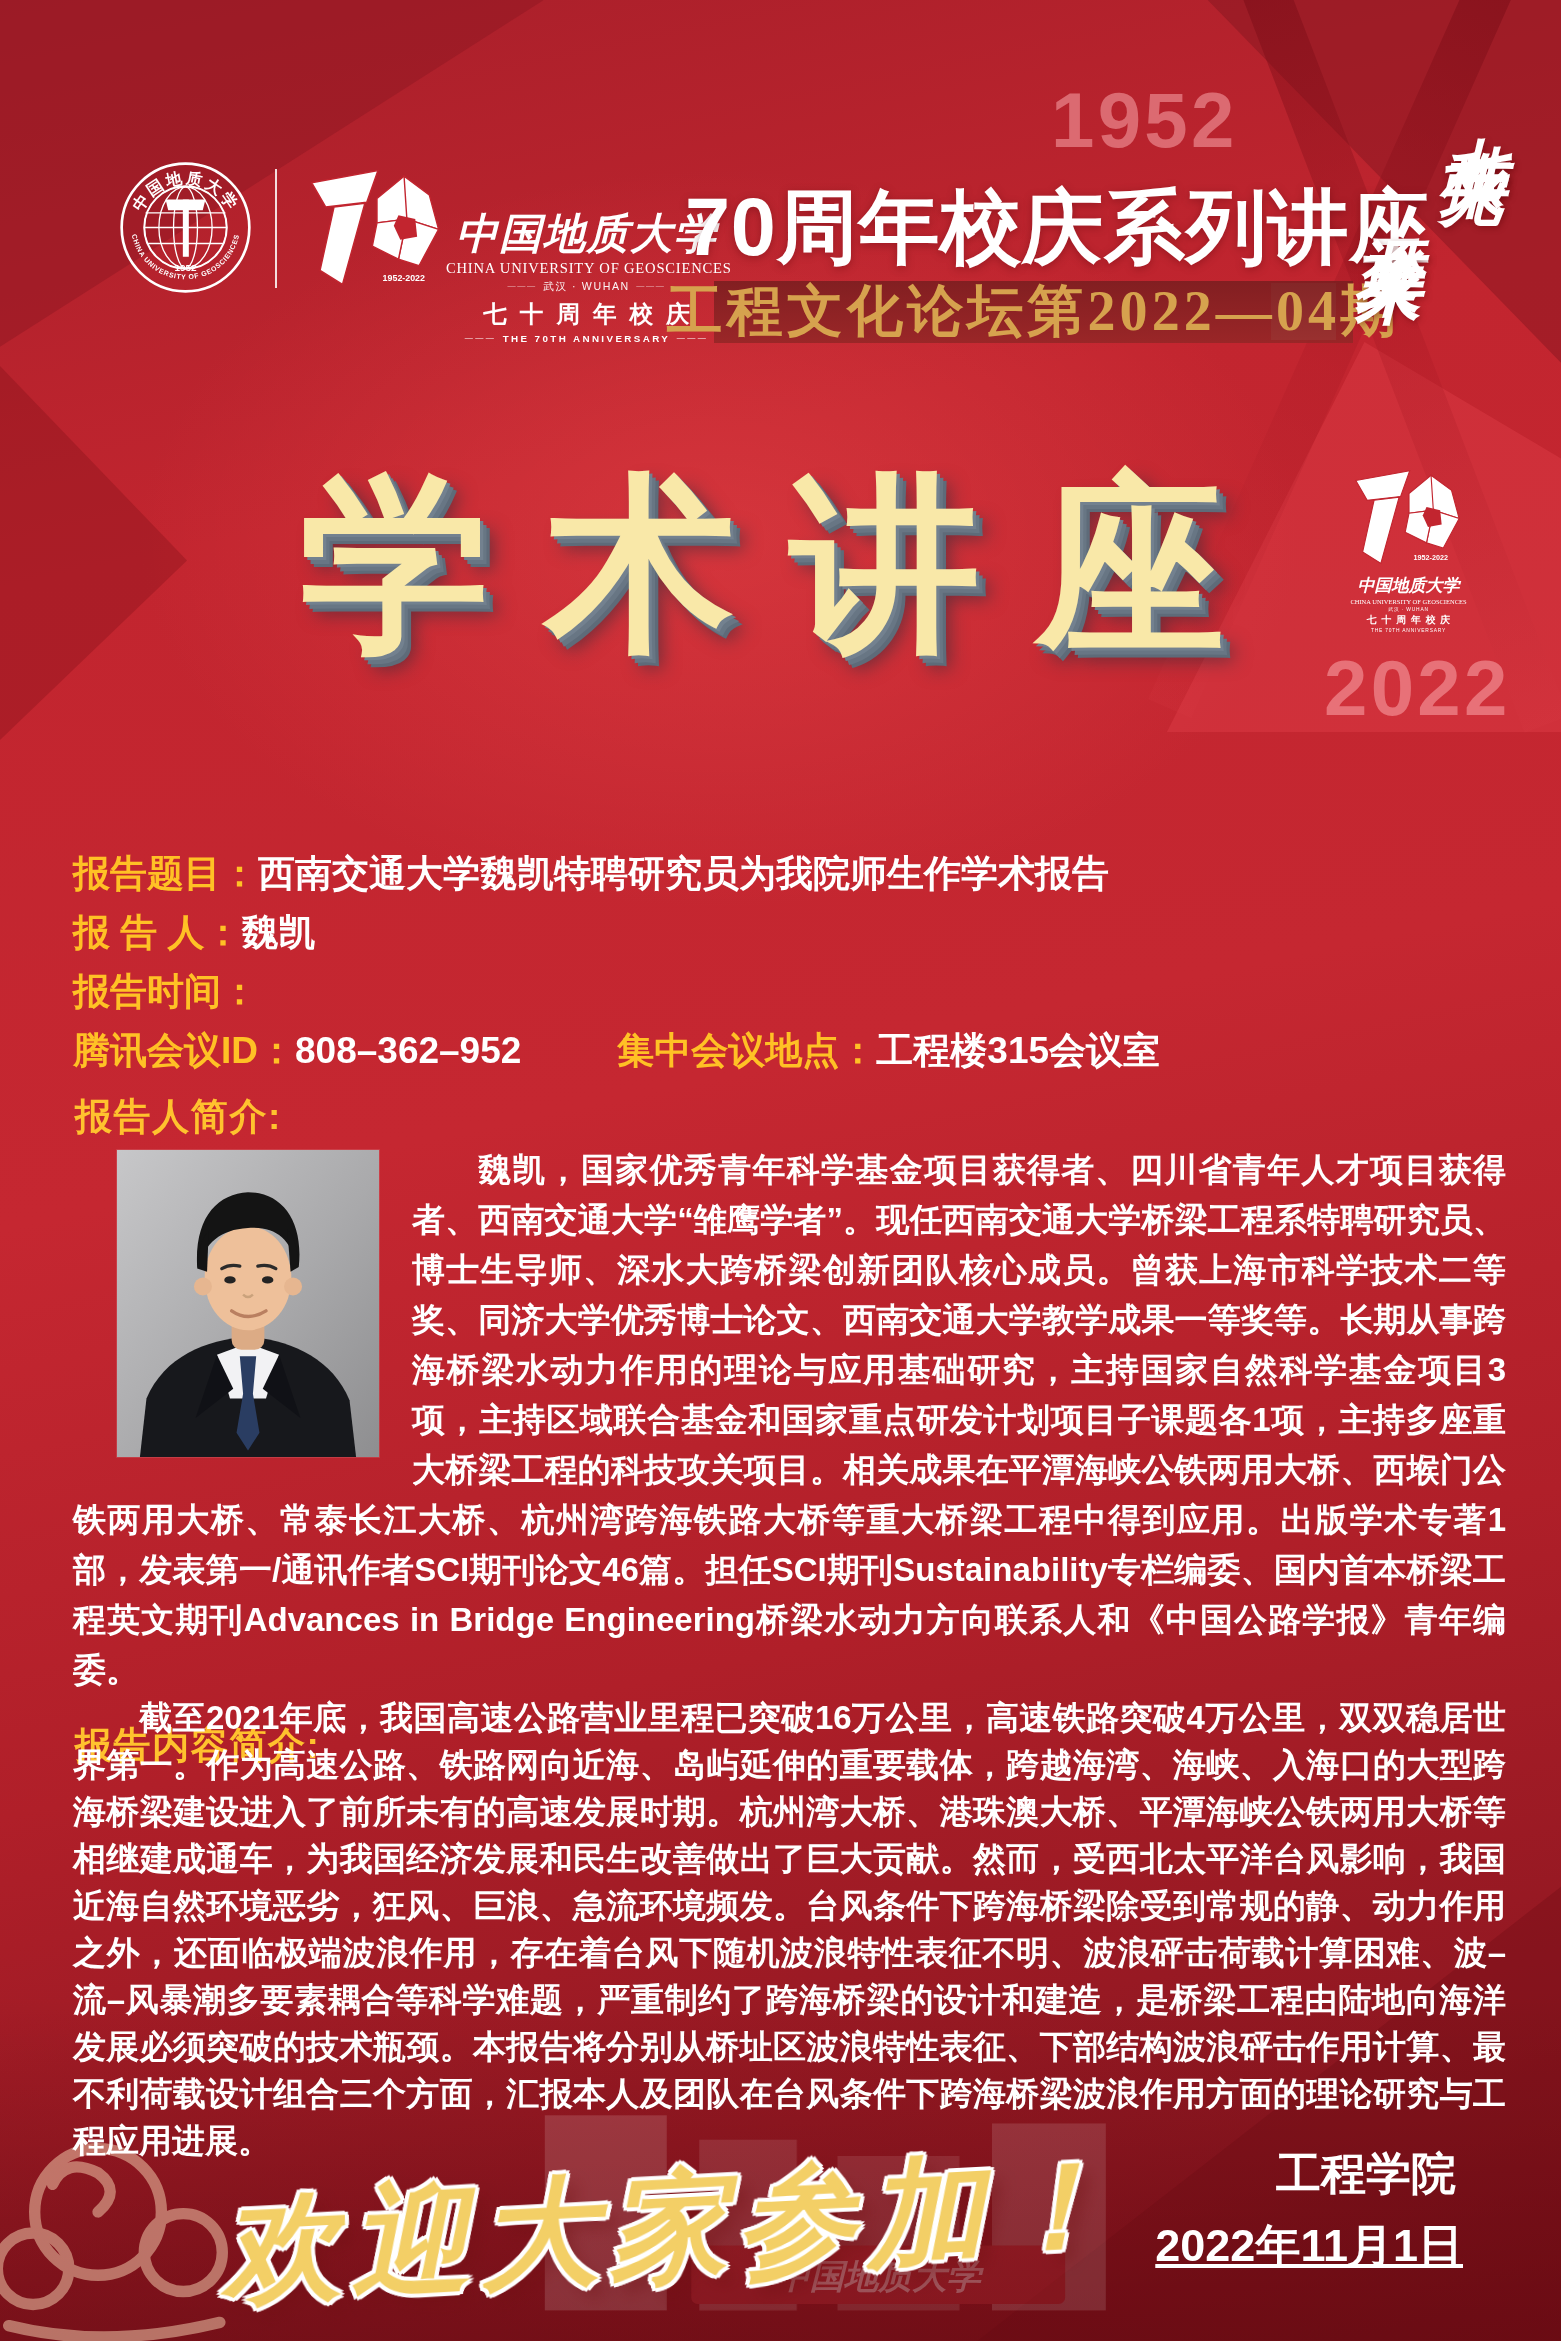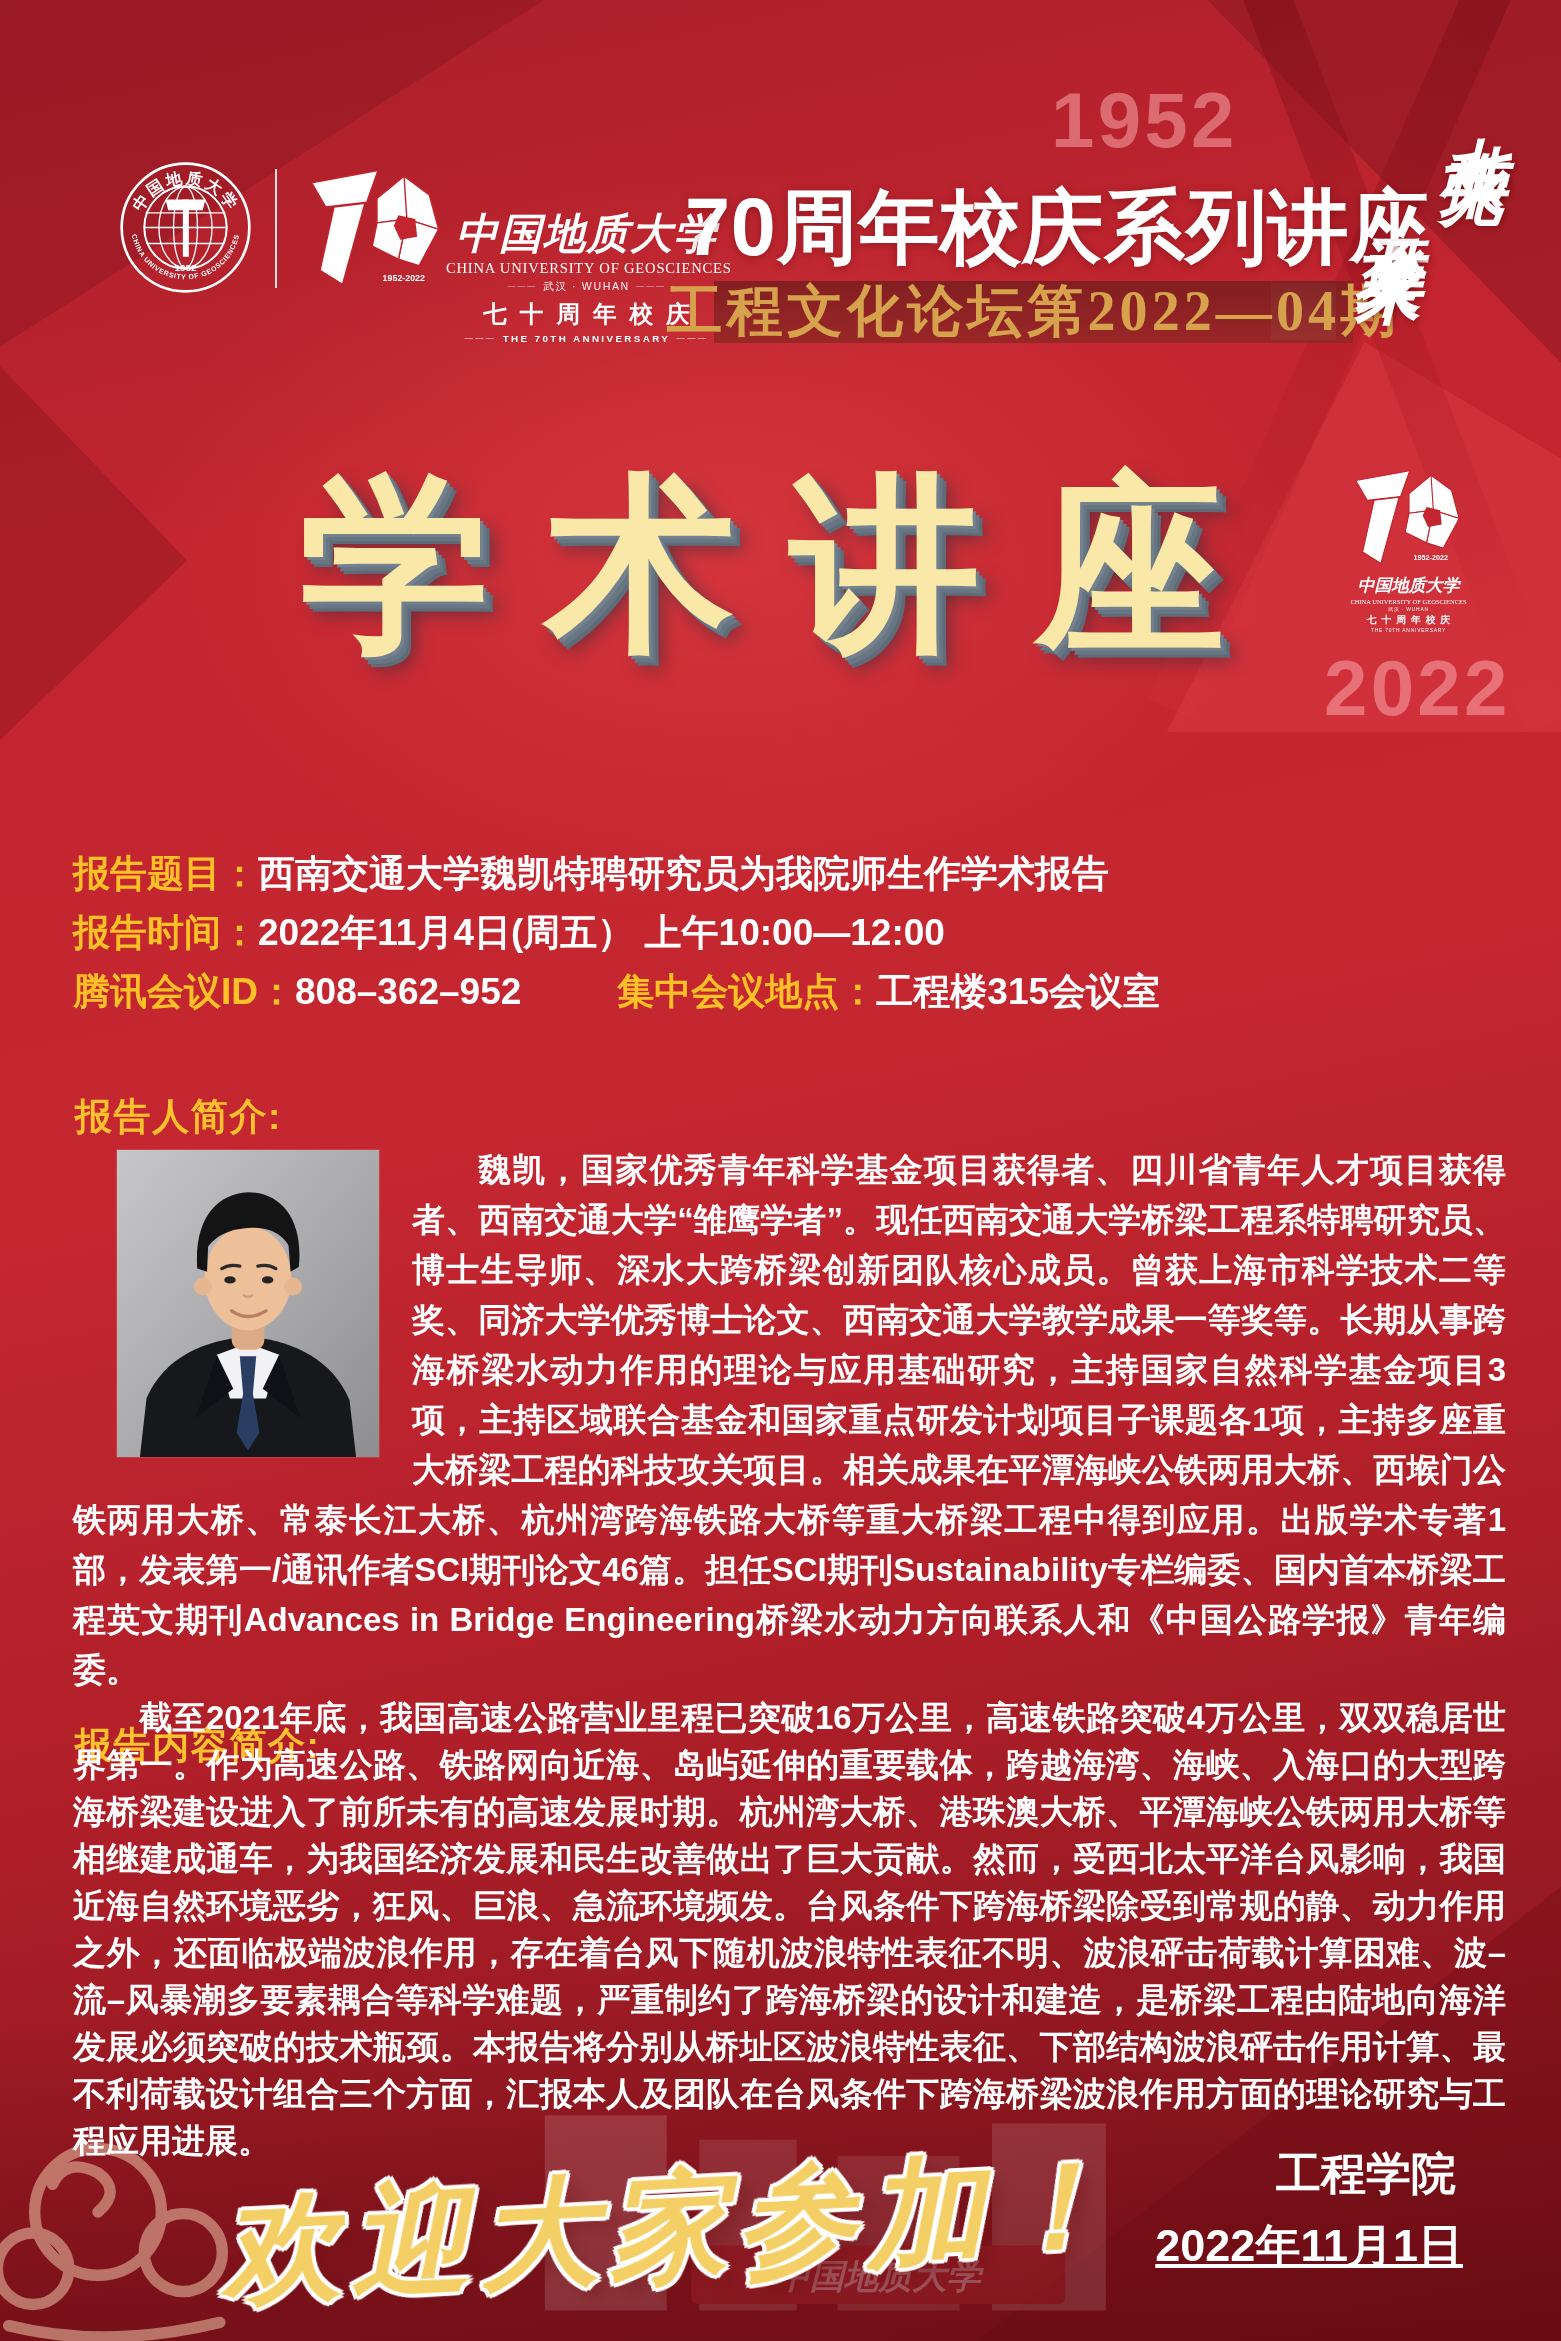--- a/index.html
+++ b/index.html
@@ -193,22 +193,25 @@
 
   <div class="abs y-ghost y2022">2022</div>
 
 
   <div class="abs details z2">
     <div class="d-row">
       <span class="d-label">报告题目：</span>
       <span class="d-value">西南交通大学魏凯特聘研究员为我院师生作学术报告</span>
     </div>
     <div class="d-row">
+      <span class="d-label">报 告 人：</span>
+      <span class="d-value">魏凯</span>
+    </div>
+    <div class="d-row">
       <span class="d-label">报告时间：</span>
-      <span class="d-value">2022年11月4日(周五） 上午10:00—12:00</span>
     </div>
     <div class="d-row">
       <span class="d-label">腾讯会议ID：</span>
       <span class="d-value">808–362–952</span>
       <span class="d-gap"></span>
       <span class="d-label">集中会议地点：</span>
       <span class="d-value">工程楼315会议室</span>
     </div>
   </div>
 

